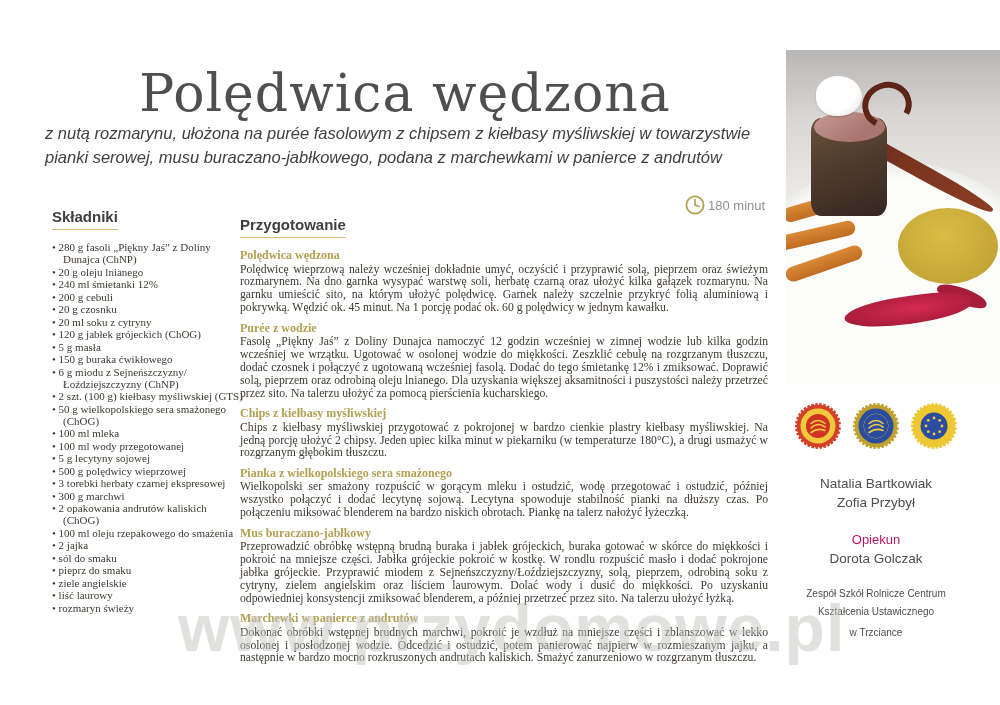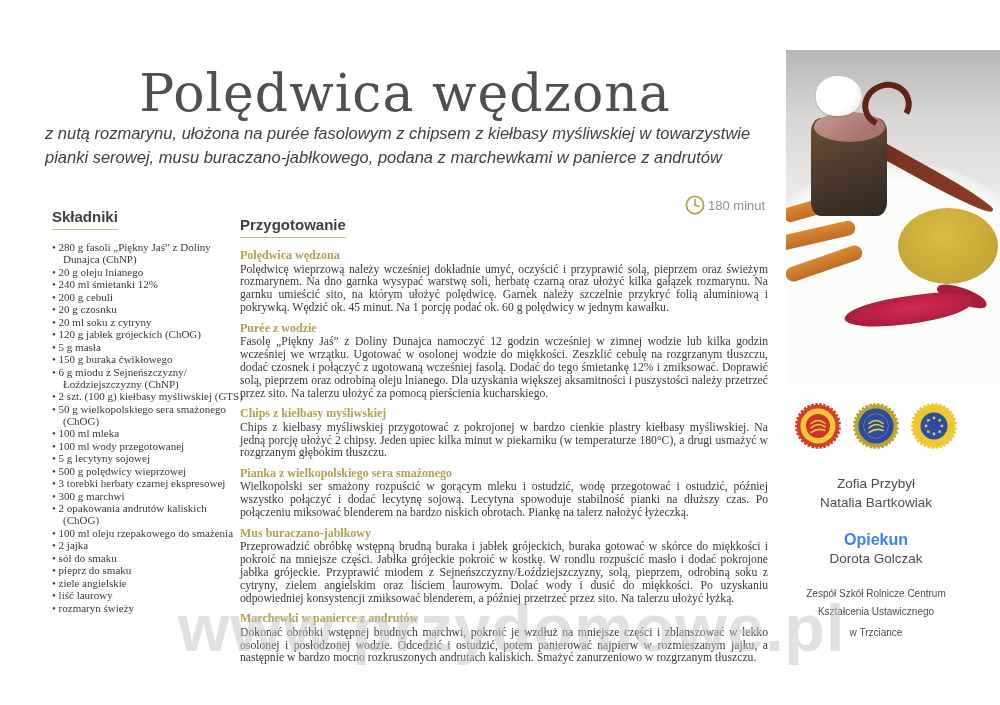--- a/index.html
+++ b/index.html
@@ -62,21 +62,21 @@
               background:radial-gradient(ellipse at 55% 45%,#d42a55 0%,#b21f3f 60%,#8e1830 100%);
               transform:rotate(-7deg);}
   .beet-tail{left:150px;top:238px;width:52px;height:16px;border-radius:50% 60% 40% 50%;
              background:#a51d3a;transform:rotate(18deg);}
 
   
   .credits{position:absolute;left:768px;top:402px;width:216px;text-align:center;
            font-family:"Liberation Sans",sans-serif;color:#4d4d4d;}
   .badge-row{display:flex;justify-content:center;gap:10px;margin-bottom:24px;}
   .author{font-size:13.5px;line-height:19px;}
-  .supervisor-label{margin-top:18px;font-size:16px;line-height:19px;color:#3b82f6;font-weight:bold;}
+  .supervisor-label{margin-top:18px;font-size:13px;line-height:19px;color:#be185d;}
   .supervisor-name{font-size:13.5px;line-height:19px;}
   .school{margin-top:17px;font-size:10px;line-height:17.5px;}
   .school .line3{margin-top:4px;}
 
   
   .watermark{position:absolute;left:178px;top:590px;z-index:9;pointer-events:none;
              font-family:"Liberation Sans",sans-serif;font-weight:bold;font-size:66px;letter-spacing:1px;
              color:rgba(196,196,194,0.5);white-space:nowrap;}
 </style>
 </head>
@@ -198,22 +198,22 @@
             <circle cx="29.7" cy="29.7" r="1.4"></circle>
           <circle cx="24" cy="32" r="1.4"></circle>
             <circle cx="18.3" cy="29.7" r="1.4"></circle>
           <circle cx="16" cy="24" r="1.4"></circle>
             <circle cx="18.3" cy="18.3" r="1.4"></circle>
           <circle cx="24" cy="16" r="1.4"></circle>
             <circle cx="29.7" cy="18.3" r="1.4"></circle>
         </g>
       </svg>
     </div>
+    <div class="author">Natalia Bartkowiak</div>
     <div class="author">Zofia Przybył</div>
-    <div class="author">Natalia Bartkowiak</div>
     <div class="supervisor-label">Opiekun</div>
     <div class="supervisor-name">Dorota Golczak</div>
     <div class="school">
       <div>Zespół Szkół Rolnicze Centrum</div>
       <div>Kształcenia Ustawicznego</div>
       <div class="line3">w Trzciance</div>
     </div>
   </div>
 
   <div class="watermark">www.przydomowe.pl</div>

